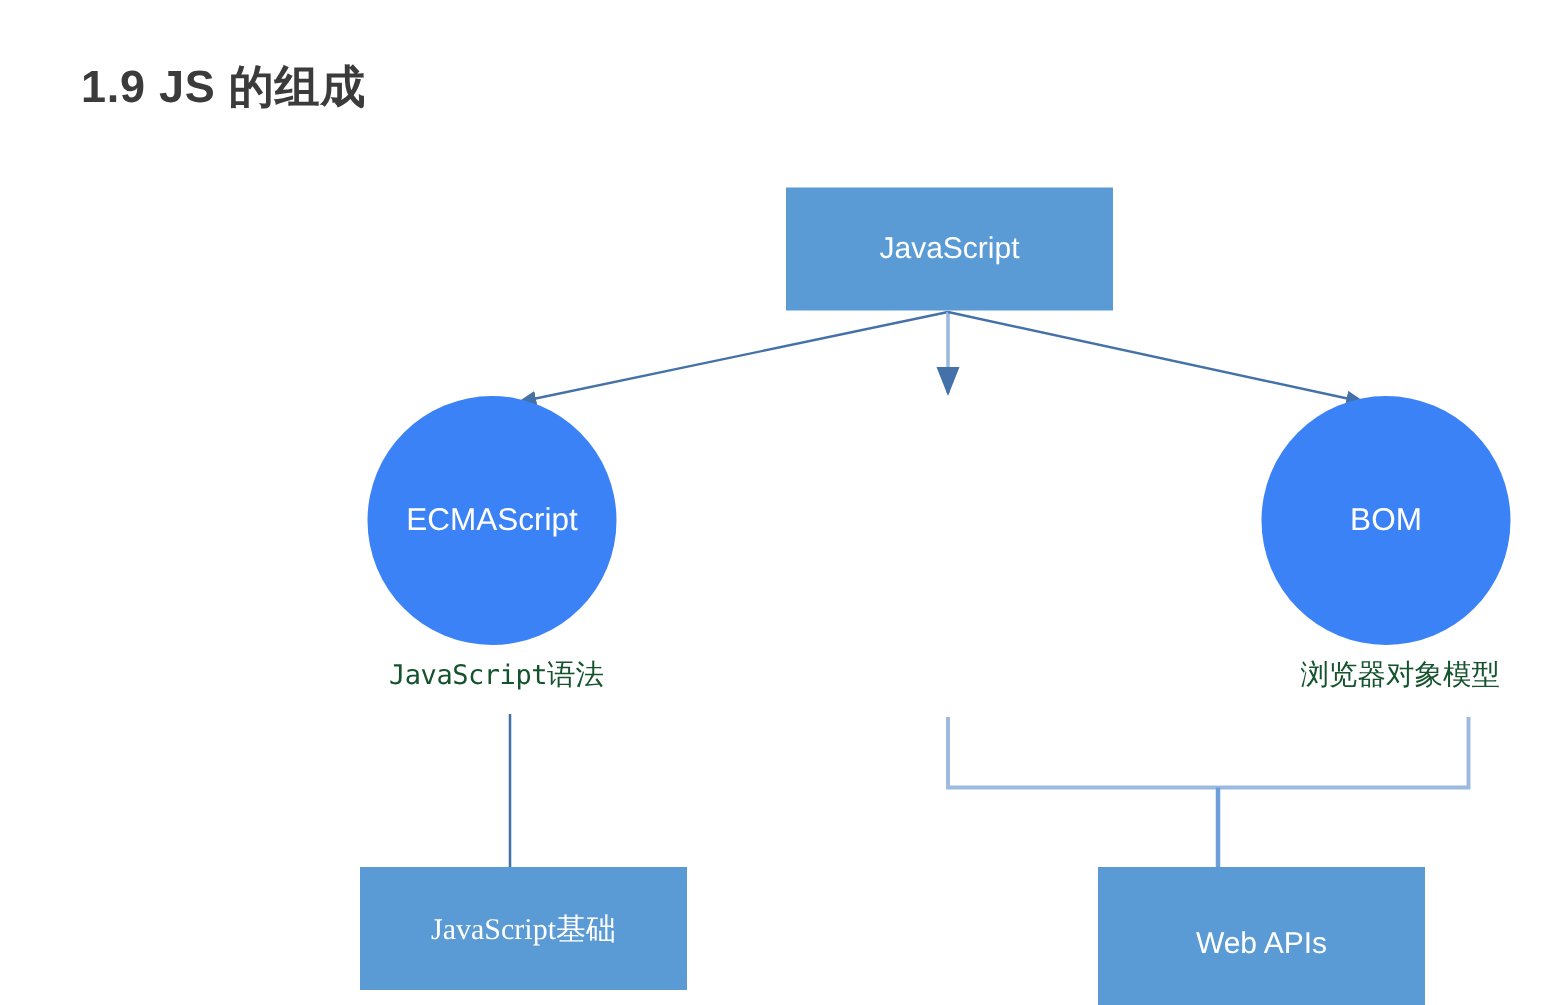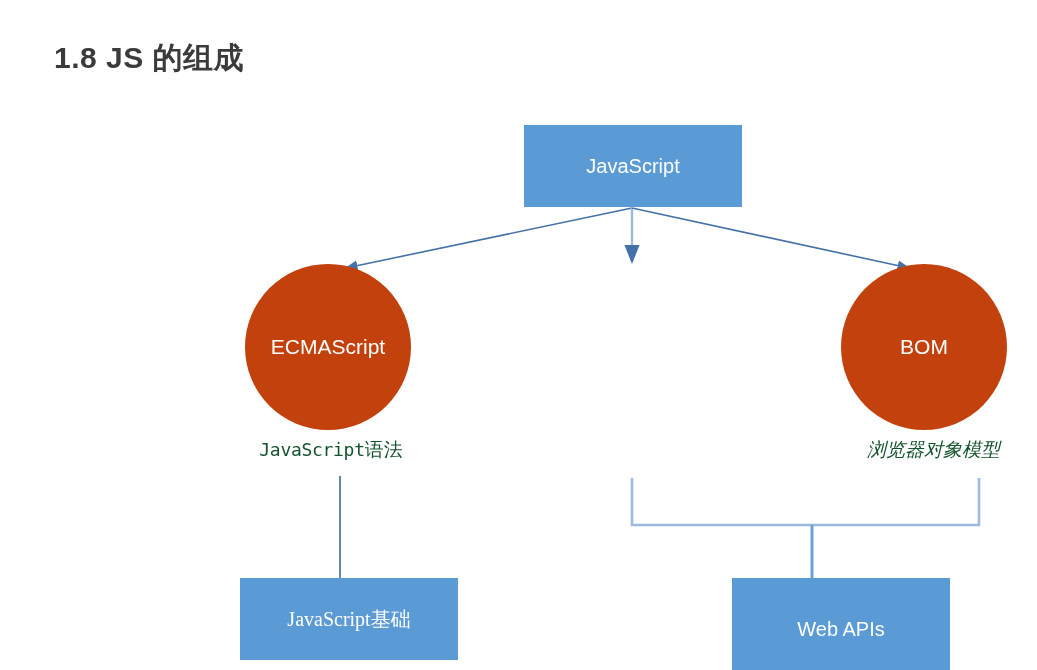--- a/index.html
+++ b/index.html
@@ -54,21 +54,21 @@
     justify-content: center;
     color: #ffffff;
     font-family: "Liberation Sans", sans-serif;
   }
 
   .node-rect {
     background: #5b9bd5;
     font-size: 20px;
   }
   .node-circle {
-    background: #c2410c;
+    background: #3b82f6;
     border-radius: 50%;
     font-size: 21px;
   }
 
   
   #node-javascript {
     left: 478px;  top: 125px;  width: 218px;  height: 82px;
   }
   #node-ecmascript {
     left: 199px;  top: 264px;  width: 166px;  height: 166px;
@@ -100,27 +100,27 @@
     font-size: 18px;
     letter-spacing: -0.3px;
   }
   #caption-ecmascript {
     left: 190px;  top: 437px;  width: 190px;
   }
   #caption-dom {
     left: 493px;  top: 437px;  width: 190px;
   }
   #caption-bom {
-    left: 810px;  top: 437px;  width: 155px; font-style: italic;
+    left: 810px;  top: 437px;  width: 155px;
   }
 </style>
 </head>
 <body>
 
-<h1 id="page-title">1.8 JS 的组成</h1>
+<h1 id="page-title">1.9 JS 的组成</h1>
 
 <div id="diagram">
 
   <svg id="connectors" viewBox="0 0 1037 670" width="1037" height="670" xmlns="http://www.w3.org/2000/svg">
     <defs>
       <marker id="arrowhead" markerWidth="9" markerHeight="9" refX="7.2" refY="3.2" orient="auto" markerUnits="strokeWidth">
         <path d="M0,0 L8,3.2 L0,6.4 z" fill="#4472a8"></path>
       </marker>
     </defs>
 

